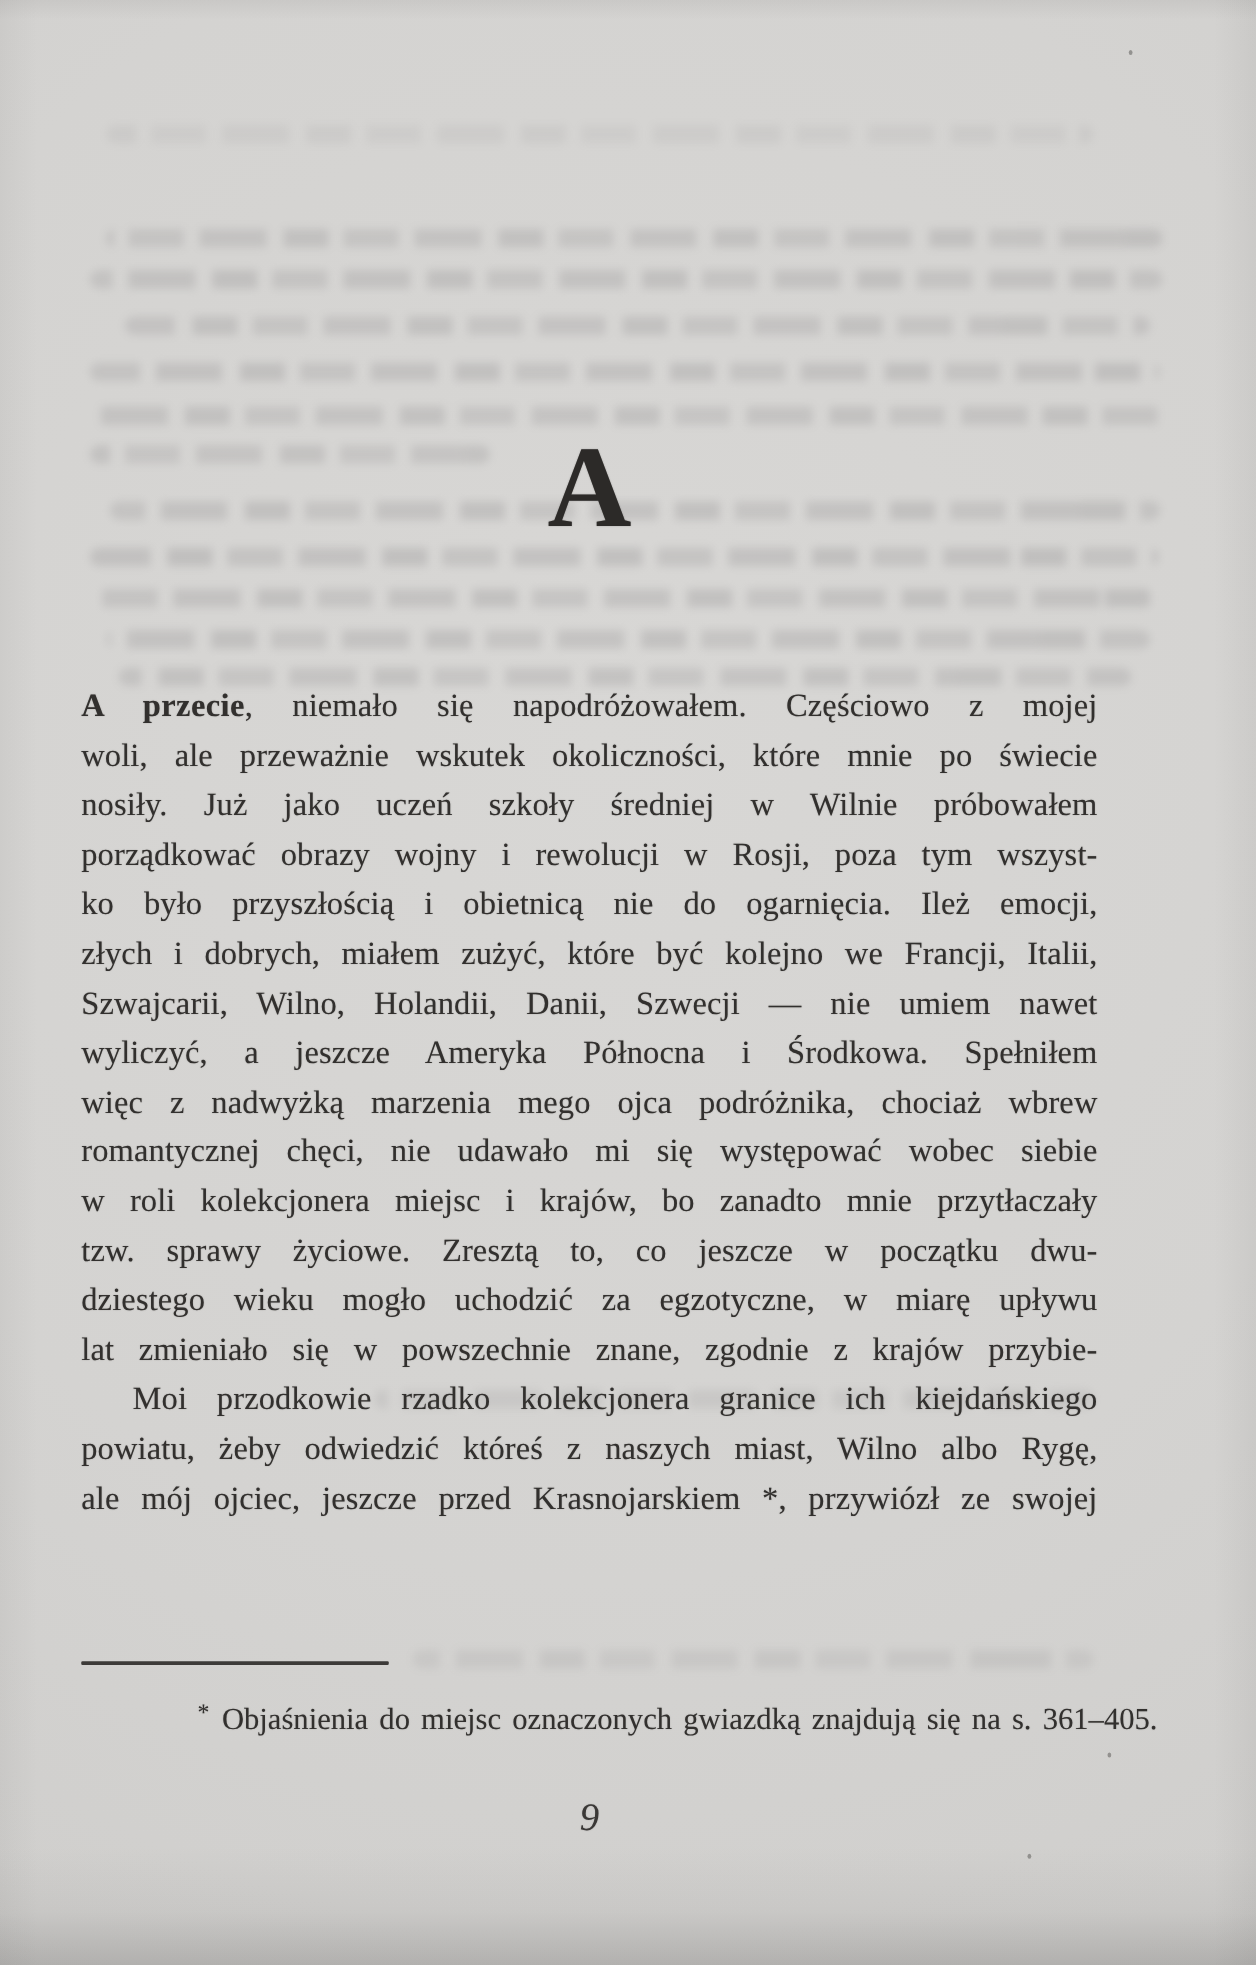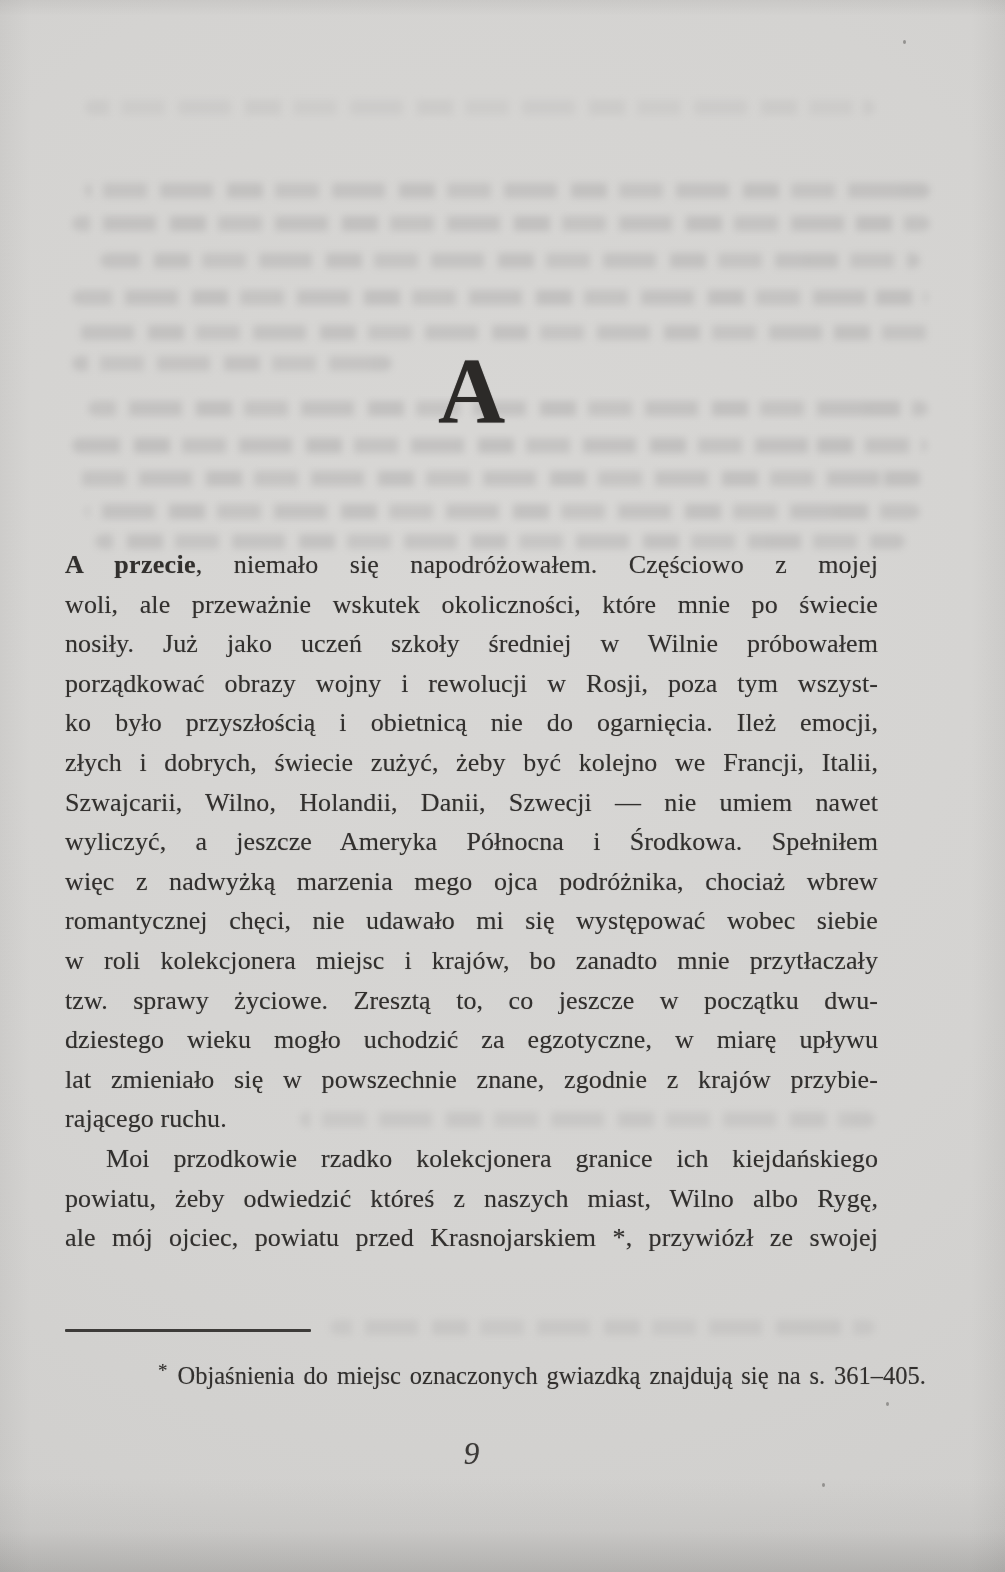--- a/index.html
+++ b/index.html
@@ -93,33 +93,32 @@
   <div class="speck" style="left:822px; top:1483px;"></div>
 
   <div class="chapter-letter">A</div>
 
   <div class="bodytext">
     <div class="line"><span class="lead">A przecie</span><span>, niemało się napodróżowałem. Częściowo z mojej</span></div>
     <div class="line">woli, ale przeważnie wskutek okoliczności, które mnie po świecie</div>
     <div class="line">nosiły. Już jako uczeń szkoły średniej w Wilnie próbowałem</div>
     <div class="line">porządkować obrazy wojny i rewolucji w Rosji, poza tym wszyst-</div>
     <div class="line">ko było przyszłością i obietnicą nie do ogarnięcia. Ileż emocji,</div>
-    <div class="line">złych i dobrych, świecie zużyć, żeby być kolejno we Francji, Italii,</div>
+    <div class="line">złych i dobrych, miałem zużyć, które być kolejno we Francji, Italii,</div>
     <div class="line">Szwajcarii, Wilno, Holandii, Danii, Szwecji — nie umiem nawet</div>
     <div class="line">wyliczyć, a jeszcze Ameryka Północna i Środkowa. Spełniłem</div>
     <div class="line">więc z nadwyżką marzenia mego ojca podróżnika, chociaż wbrew</div>
     <div class="line">romantycznej chęci, nie udawało mi się występować wobec siebie</div>
     <div class="line">w roli kolekcjonera miejsc i krajów, bo zanadto mnie przytłaczały</div>
     <div class="line">tzw. sprawy życiowe. Zresztą to, co jeszcze w początku dwu-</div>
     <div class="line">dziestego wieku mogło uchodzić za egzotyczne, w miarę upływu</div>
     <div class="line">lat zmieniało się w powszechnie znane, zgodnie z krajów przybie-</div>
-    <div class="line noj">rającego ruchu.</div>
     <div class="line ind">Moi przodkowie rzadko kolekcjonera granice ich kiejdańskiego</div>
     <div class="line">powiatu, żeby odwiedzić któreś z naszych miast, Wilno albo Rygę,</div>
-    <div class="line">ale mój ojciec, powiatu przed Krasnojarskiem *, przywiózł ze swojej</div>
+    <div class="line">ale mój ojciec, jeszcze przed Krasnojarskiem *, przywiózł ze swojej</div>
   </div>
 
   <div class="rule"></div>
 
   <div class="footnote">
     <span class="fn-marker">*</span><span>Objaśnienia do miejsc oznaczonych gwiazdką znajdują się na s. 361–405.</span>
   </div>
 
   <div class="page-number">9</div>
 

